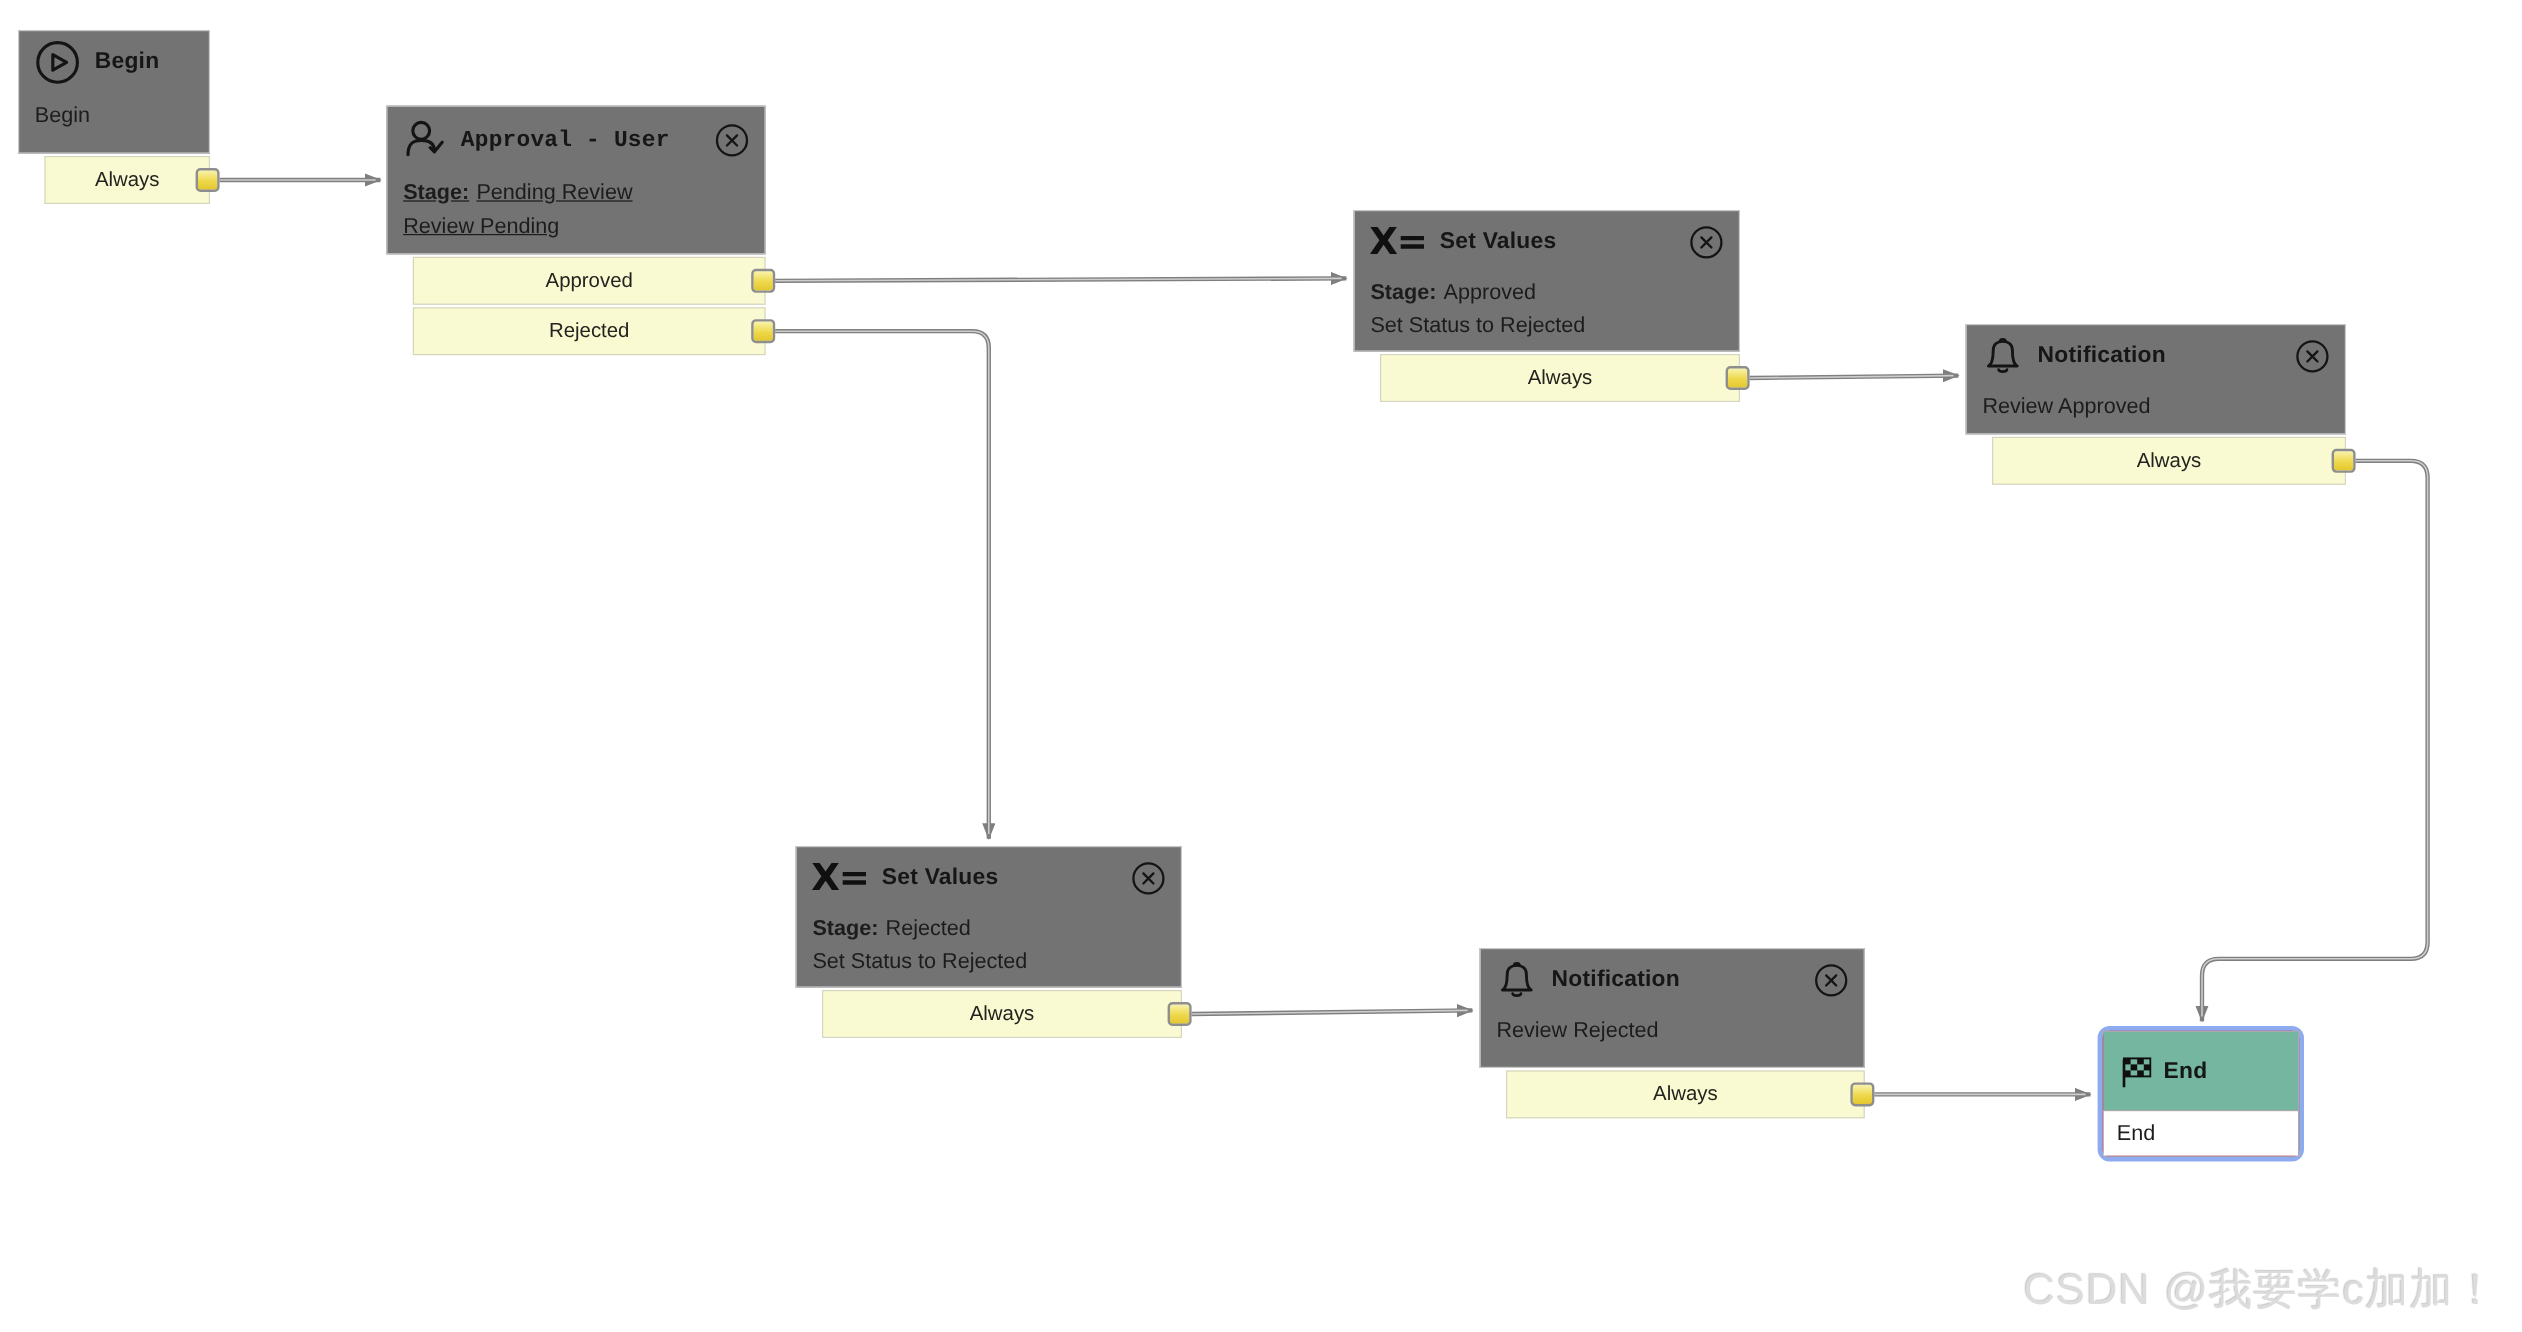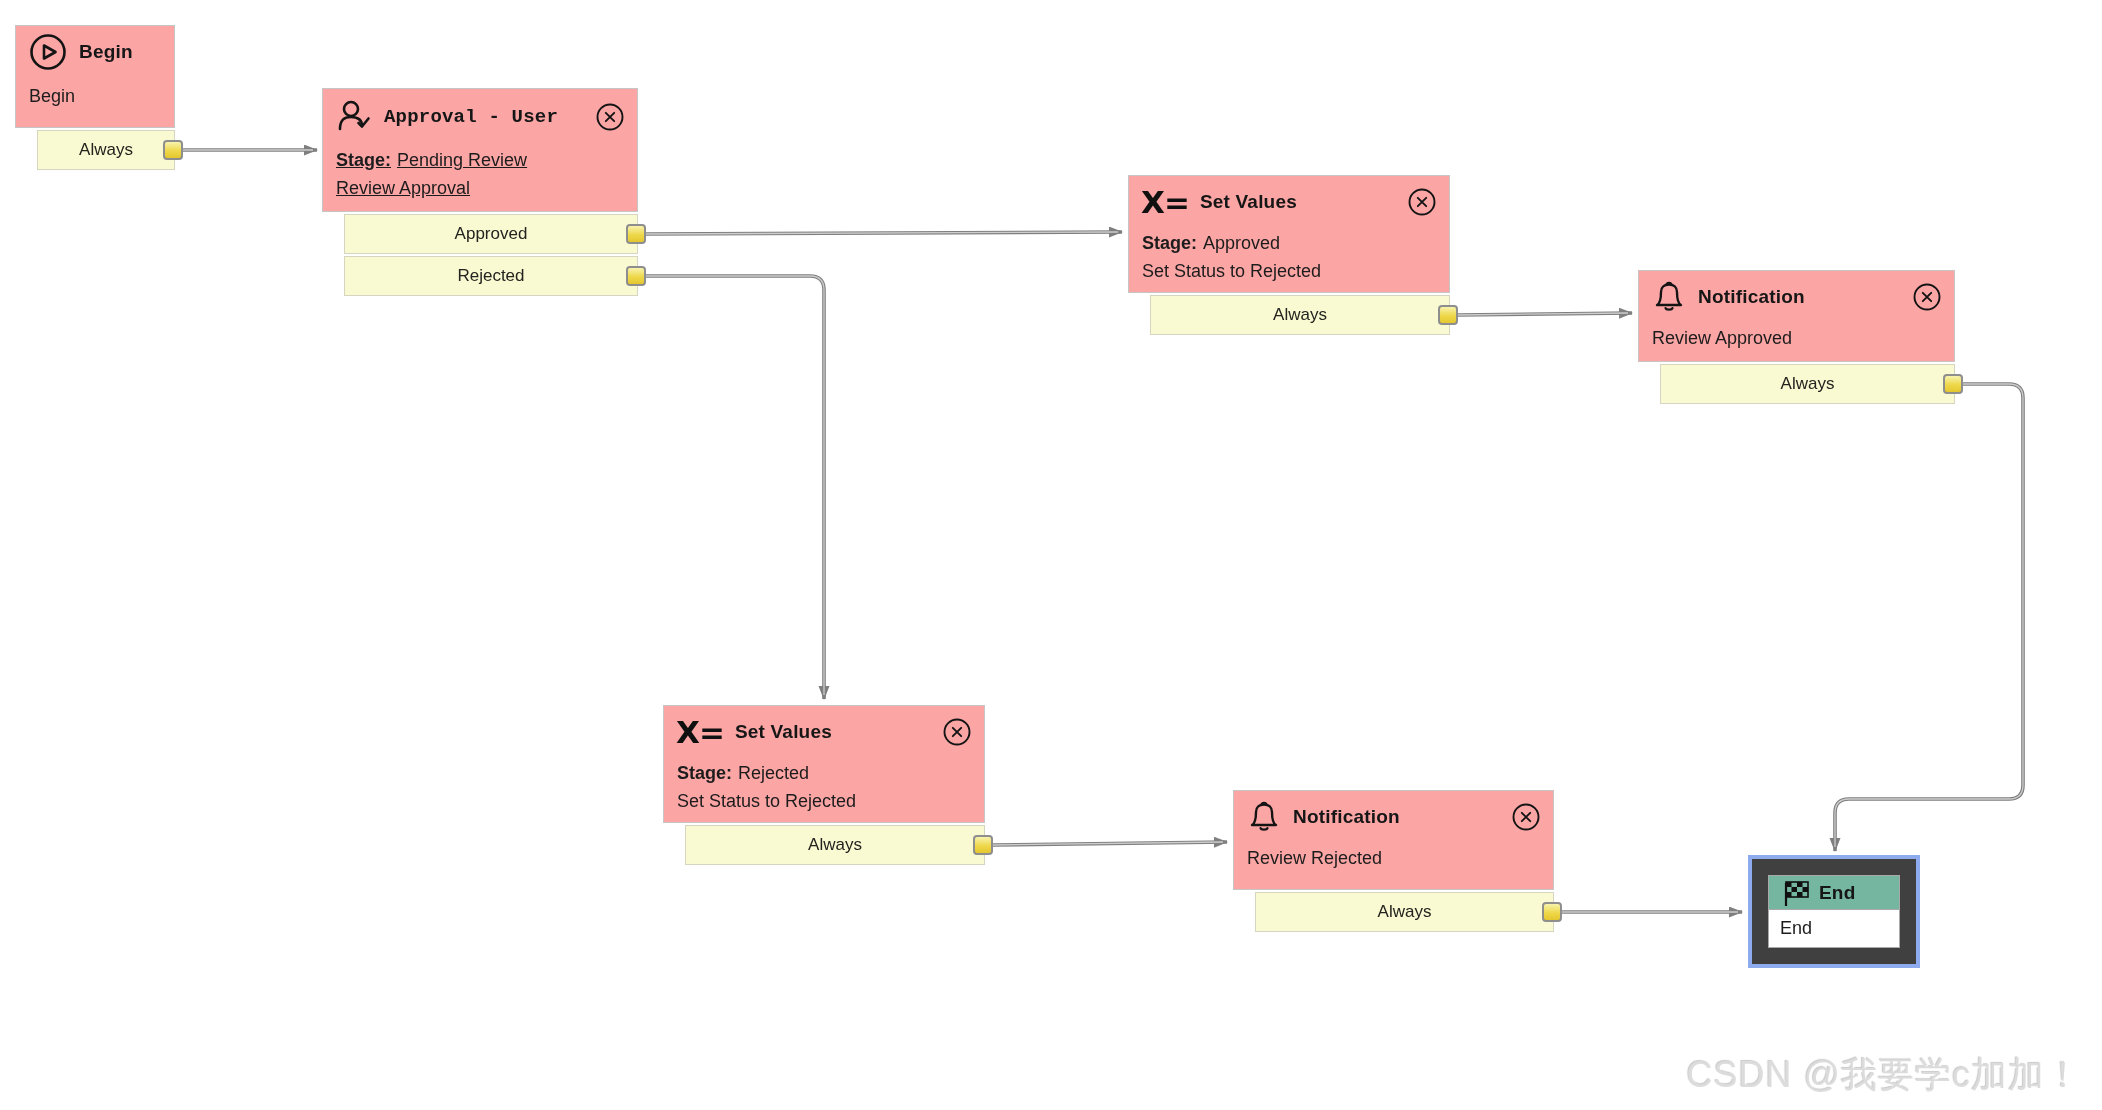--- a/index.html
+++ b/index.html
@@ -6,41 +6,41 @@
   body {
     width:2102px; height:1110px; position:relative; overflow:hidden;
     background:#ffffff;
     font-family:"Liberation Sans", sans-serif;
   }
   .wires { position:absolute; left:0; top:0; z-index:1; }
   .w-base { fill:none; stroke:#7f7f7f; stroke-width:3.6px; }
   .w-hi   { fill:none; stroke:#cdcdcd; stroke-width:1.3px; }
 
   .node { position:absolute; z-index:2; }
-  .node-main { background:#fca5a5; border:1px solid #c6c6c6; box-sizing:border-box; }
+  .node-main { background:#737373; border:1px solid #c6c6c6; box-sizing:border-box; }
   .node-header { display:flex; align-items:center; padding:0 12px; gap:11px; box-sizing:border-box; }
   .node-title { font-weight:bold; font-size:19px; color:#161616; letter-spacing:.2px; white-space:nowrap; }
   .close-btn { margin-left:auto; display:flex; align-items:center; cursor:pointer; }
   .node-body { box-sizing:border-box; padding:1px 13px 0; font-size:18px; color:#1c1c1c; line-height:28px; }
   .stage-value { margin-left:6px; }
   .row {
     box-sizing:border-box; margin-top:2px; background:#fafad2; border:1px solid #d5d5c0;
     display:flex; align-items:center; justify-content:center; font-size:17px; color:#23231f;margin-left:22px;
   }
   .port {
     position:absolute; z-index:4; width:20px; height:20px; box-sizing:border-box;
     border:2px solid #8e8e8e; border-radius:4px;
     background:linear-gradient(180deg,#f8f3ad 0%,#eed84a 55%,#e4c72e 100%);
   }
   .nicon { display:flex; align-items:center; }
   .xeq { font-weight:bold; font-size:31px; font-family:"DejaVu Sans", sans-serif; color:#101010; line-height:1; letter-spacing:-1px; }
 
   .end-outer {
     position:absolute; box-sizing:border-box; z-index:2;
-    border:4px solid #8fabef; border-radius:0; background:#404040; padding:16px;
+    border:4px solid #8fabef; border-radius:10px; background:#be185d; padding:0;
   }
   .end-inner { border:1px solid #a9a9a9; height:100%; box-sizing:border-box; display:flex; flex-direction:column; }
   .end-header { flex:1; background:#74b6a0; display:flex; align-items:center; gap:10px; padding:0 10px; }
   .end-footer {
     height:37px; background:#ffffff; border-top:1px solid #a9a9a9;
     display:flex; align-items:center; padding:0 11px; font-size:18px; color:#1c1c1c;
   }
 
   .watermark {
     position:absolute; right:20px; bottom:10px; z-index:5;
@@ -119,21 +119,21 @@
       <span class="node-title">Approval - User</span>
       <span class="close-btn">
         <svg width="30" height="30" viewBox="0 0 30 30">
           <circle cx="15" cy="15" r="12.5" fill="none" stroke="#141414" stroke-width="1.9"></circle>
           <path d="M10.8 10.8 L19.2 19.2 M19.2 10.8 L10.8 19.2" stroke="#141414" stroke-width="1.9" stroke-linecap="round"></path>
         </svg>
       </span>
     </div>
     <div class="node-body" style="height:66px;text-decoration:underline;">
       <div><b>Stage:</b><span class="stage-value">Pending Review</span></div>
-      <div>Review Approval</div>
+      <div>Review Pending</div>
     </div>
   </div>
   <div class="row" style="height:40px;">
     <span>Approved</span>
   </div>
   <div class="row" style="height:40px;">
     <span>Rejected</span>
   </div>
 </div>
 

